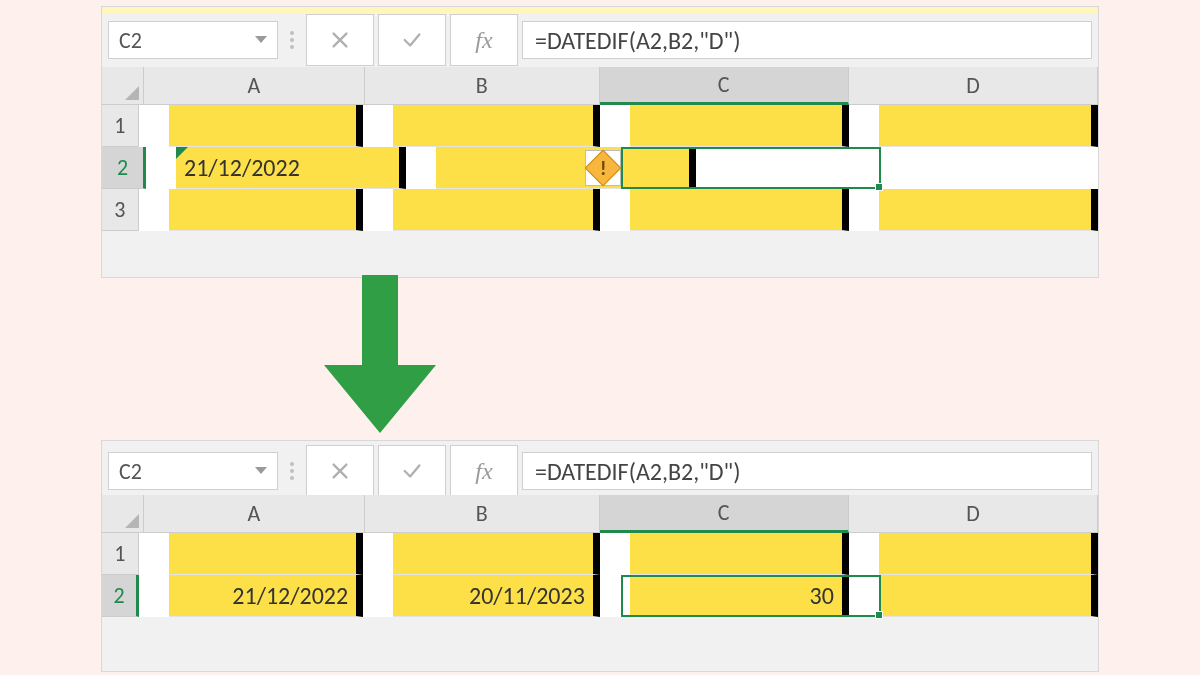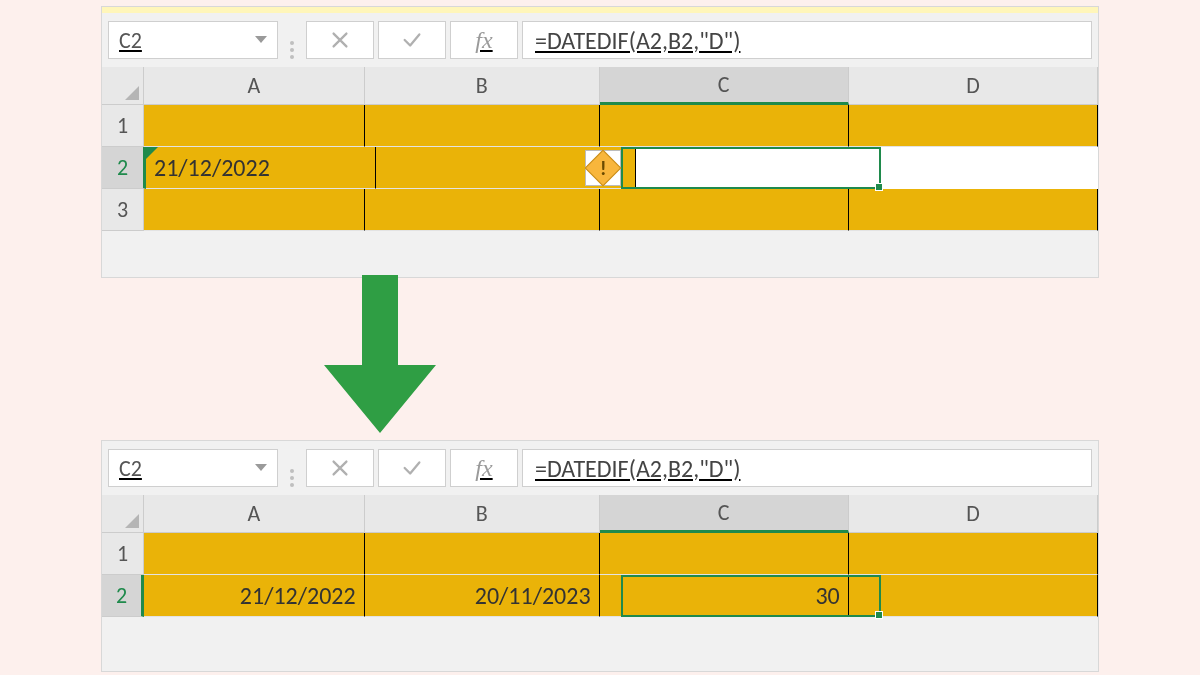--- a/index.html
+++ b/index.html
@@ -19,26 +19,25 @@
     border: 1px solid #d8d8d8;
     overflow: hidden;
   }
   .top-yellow {
     height: 6px;
     background: #fff6ba;
     width: 100%;
   }
   .formula-bar {
     display: flex;
-    align-items: flex-end;
+    align-items: center;
     height: 54px;
     padding: 8px 6px 8px 6px;
     gap: 4px;
     background: #f1f1f1;
-    text-decoration: underline;
   }
   .namebox {
     width: 170px;
     height: 38px;
     background: #ffffff;
     border: 1px solid #cfcfcf;
     display: flex;
     align-items: center;
     padding: 0 10px;
     font-size: 22px;
@@ -59,21 +58,21 @@
     flex-direction: column;
     gap: 3px;
     padding: 0 8px;
     align-items: center;
   }
   .dots span {
     width: 4px; height: 4px; border-radius: 50%; background: #bfbfbf;
   }
   .fb-btn {
     width: 68px;
-    height: 38px;
+    height: 52px;
     background: #ffffff;
     border: 1px solid #cfcfcf;
     display: flex;
     align-items: center;
     justify-content: center;
     color: #b0b0b0;
     font-size: 24px;
   }
   .fb-btn svg { width: 22px; height: 22px; }
   .fx-btn { color:#9a9a9a; font-style: italic; font-family: "Times New Roman", serif; font-size: 24px;}
@@ -143,31 +142,32 @@
     font-size: 22px;
     color: #555;
   }
   .rowhead.selected {
     background: #d5d5d5;
     border-right: 3px solid #1f8a4c;
     color: #1f8a4c;
   }
   .cell {
     height: 42px;
-    border-right: 1px solid #000000;
+    border-right: 7px solid #000000;
     border-bottom: 1px solid #e3e3e3;
-    background: #eab308;
+    background: #fde047;
     font-size: 24px;
     color: #333;
     display: flex;
     align-items: center;
     padding: 0 8px;
     position: relative;
     overflow: visible;
     white-space: nowrap;
+    margin-left: 30px;
   }
   .cell.textleft { justify-content: flex-start; }
   .cell.textcenter { justify-content: center; }
   .cell.textright { justify-content: flex-end; }
   .cell.has-green-corner::before{
     content:"";
     position:absolute;
     left:0;top:0;
     width:0;height:0;
     border-top:12px solid #1f8a4c;

